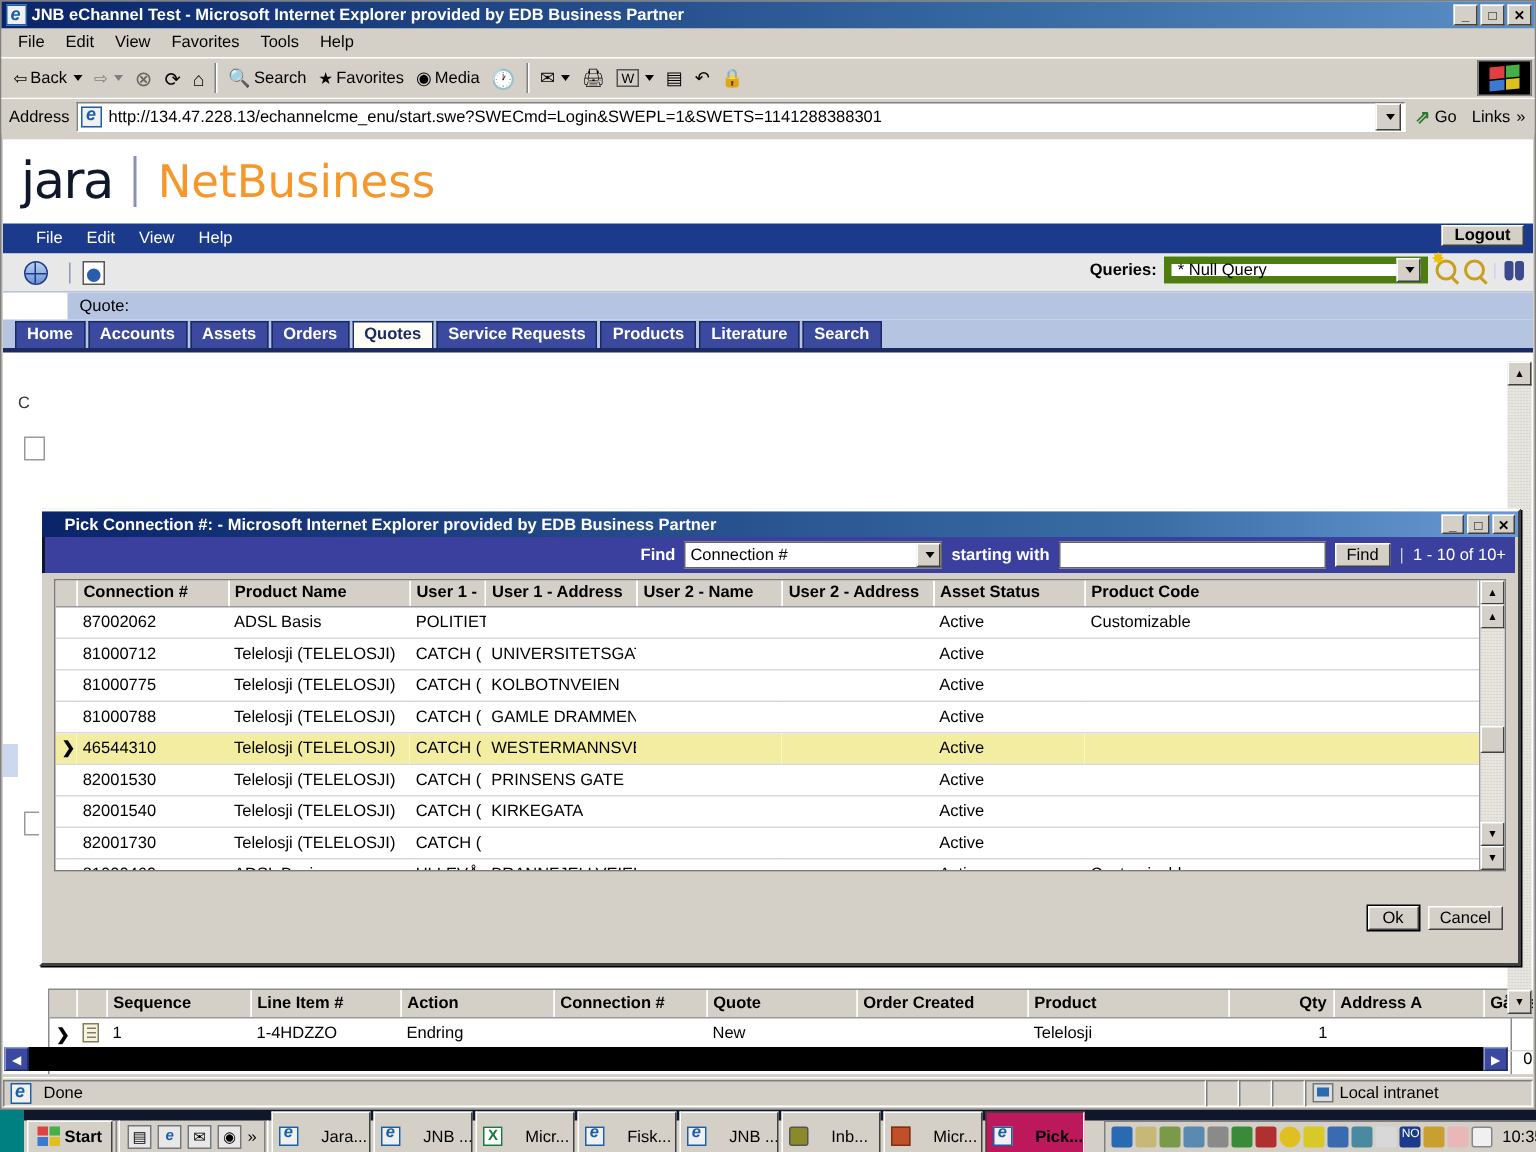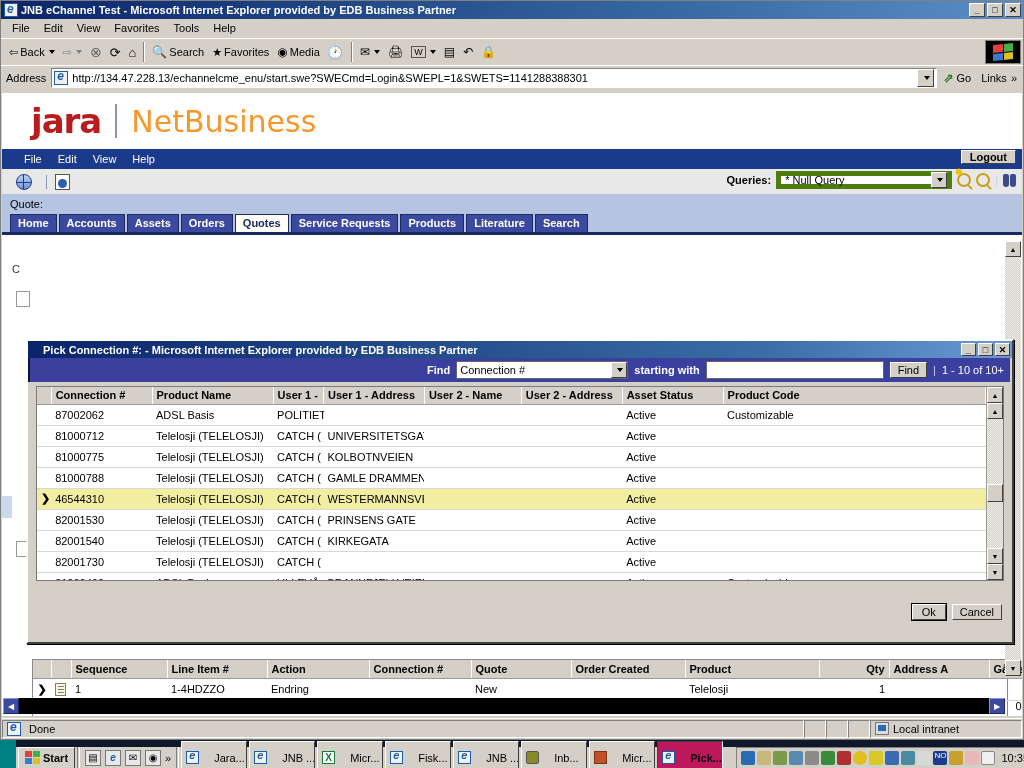--- a/index.html
+++ b/index.html
@@ -98,21 +98,21 @@
   .go-btn { display: flex; align-items: center; gap: 3px; padding: 0 6px; font-size: 11px; }
   .go-arrow { color: #2a7a2a; font-size: 12px; font-weight: bold; }
   .links-btn { display: flex; align-items: center; padding: 0 4px; font-size: 11px; }
 
   
   .page {
     position: absolute; left: 1px; top: 92px; right: 1px; bottom: 23px;
     background: #fff; overflow: hidden;
   }
   .brandbar { height: 56px; background: #fff; display: flex; align-items: center; padding-left: 12px; }
-  .logo-jara { font-size: 34px; font-weight: bold; color: #b91c1c; letter-spacing: -1px; font-family: "DejaVu Sans", sans-serif; margin-left: 17px; }
+  .logo-jara { font-size: 34px; font-weight: normal; color: #0f172a; letter-spacing: -1px; font-family: "DejaVu Sans", sans-serif; }
   .logo-sep { width: 2px; height: 34px; background: #8892b8; margin: 0 14px; }
   .logo-net { font-size: 30px; color: #f5972b; font-family: "DejaVu Sans", sans-serif; }
 
   .appmenu {
     height: 20px; background: #1b3a8c; display: flex; align-items: center;
     padding-left: 14px; color: #fff; position: relative;
   }
   .appmenu span { padding: 0 8px; font-size: 11px; }
   .logout-btn {
     position: absolute; right: 6px; top: 1px;
@@ -138,21 +138,21 @@
   }
   .queries-select .qsv { flex: 1; }
   .qs-arrow { width: 16px; height: 16px; background: #d4d0c8; border: 1px solid; border-color: #fff #404040 #404040 #fff; display: flex; align-items: center; justify-content: center; }
   .mag { width: 14px; height: 14px; border: 2px solid #c8a020; border-radius: 50%; position: relative; }
   .mag::after { content: ""; position: absolute; right: -4px; bottom: -3px; width: 6px; height: 2px; background: #c8a020; transform: rotate(45deg); }
   .mag-star { position: relative; }
   .mag-star::before { content: "✸"; position: absolute; left: -5px; top: -9px; color: #f0c000; font-size: 11px; }
   .binoc { display: flex; gap: 1px; }
   .binoc i { display: block; width: 6px; height: 13px; background: #3a4a8c; border-radius: 2px 2px 3px 3px; }
 
-  .quotebar { height: 18px; background: #b5c4e0; padding-left: 8px; font-size: 11px; display: flex; align-items: center; color: #000; }
+  .quotebar { height: 18px; background: #b5c4e0; padding-left: 8px; font-size: 11px; display: flex; align-items: center; color: #000; margin-left: 43px; }
   .tabbar { height: 19px; background: #b5c4e0; display: flex; align-items: flex-end; padding-left: 8px; gap: 2px; }
   .tab {
     background: #3b4a9e; color: #fff; font-weight: bold; font-size: 11px;
     padding: 1px 7px 2px; border: 1px solid #1b2a63; border-bottom: none;
     line-height: 14px;
   }
   .tab.active { background: #fdfdf5; color: #1b2a63; }
   .tabline { height: 3px; background: #1b2a63; }
 
   

